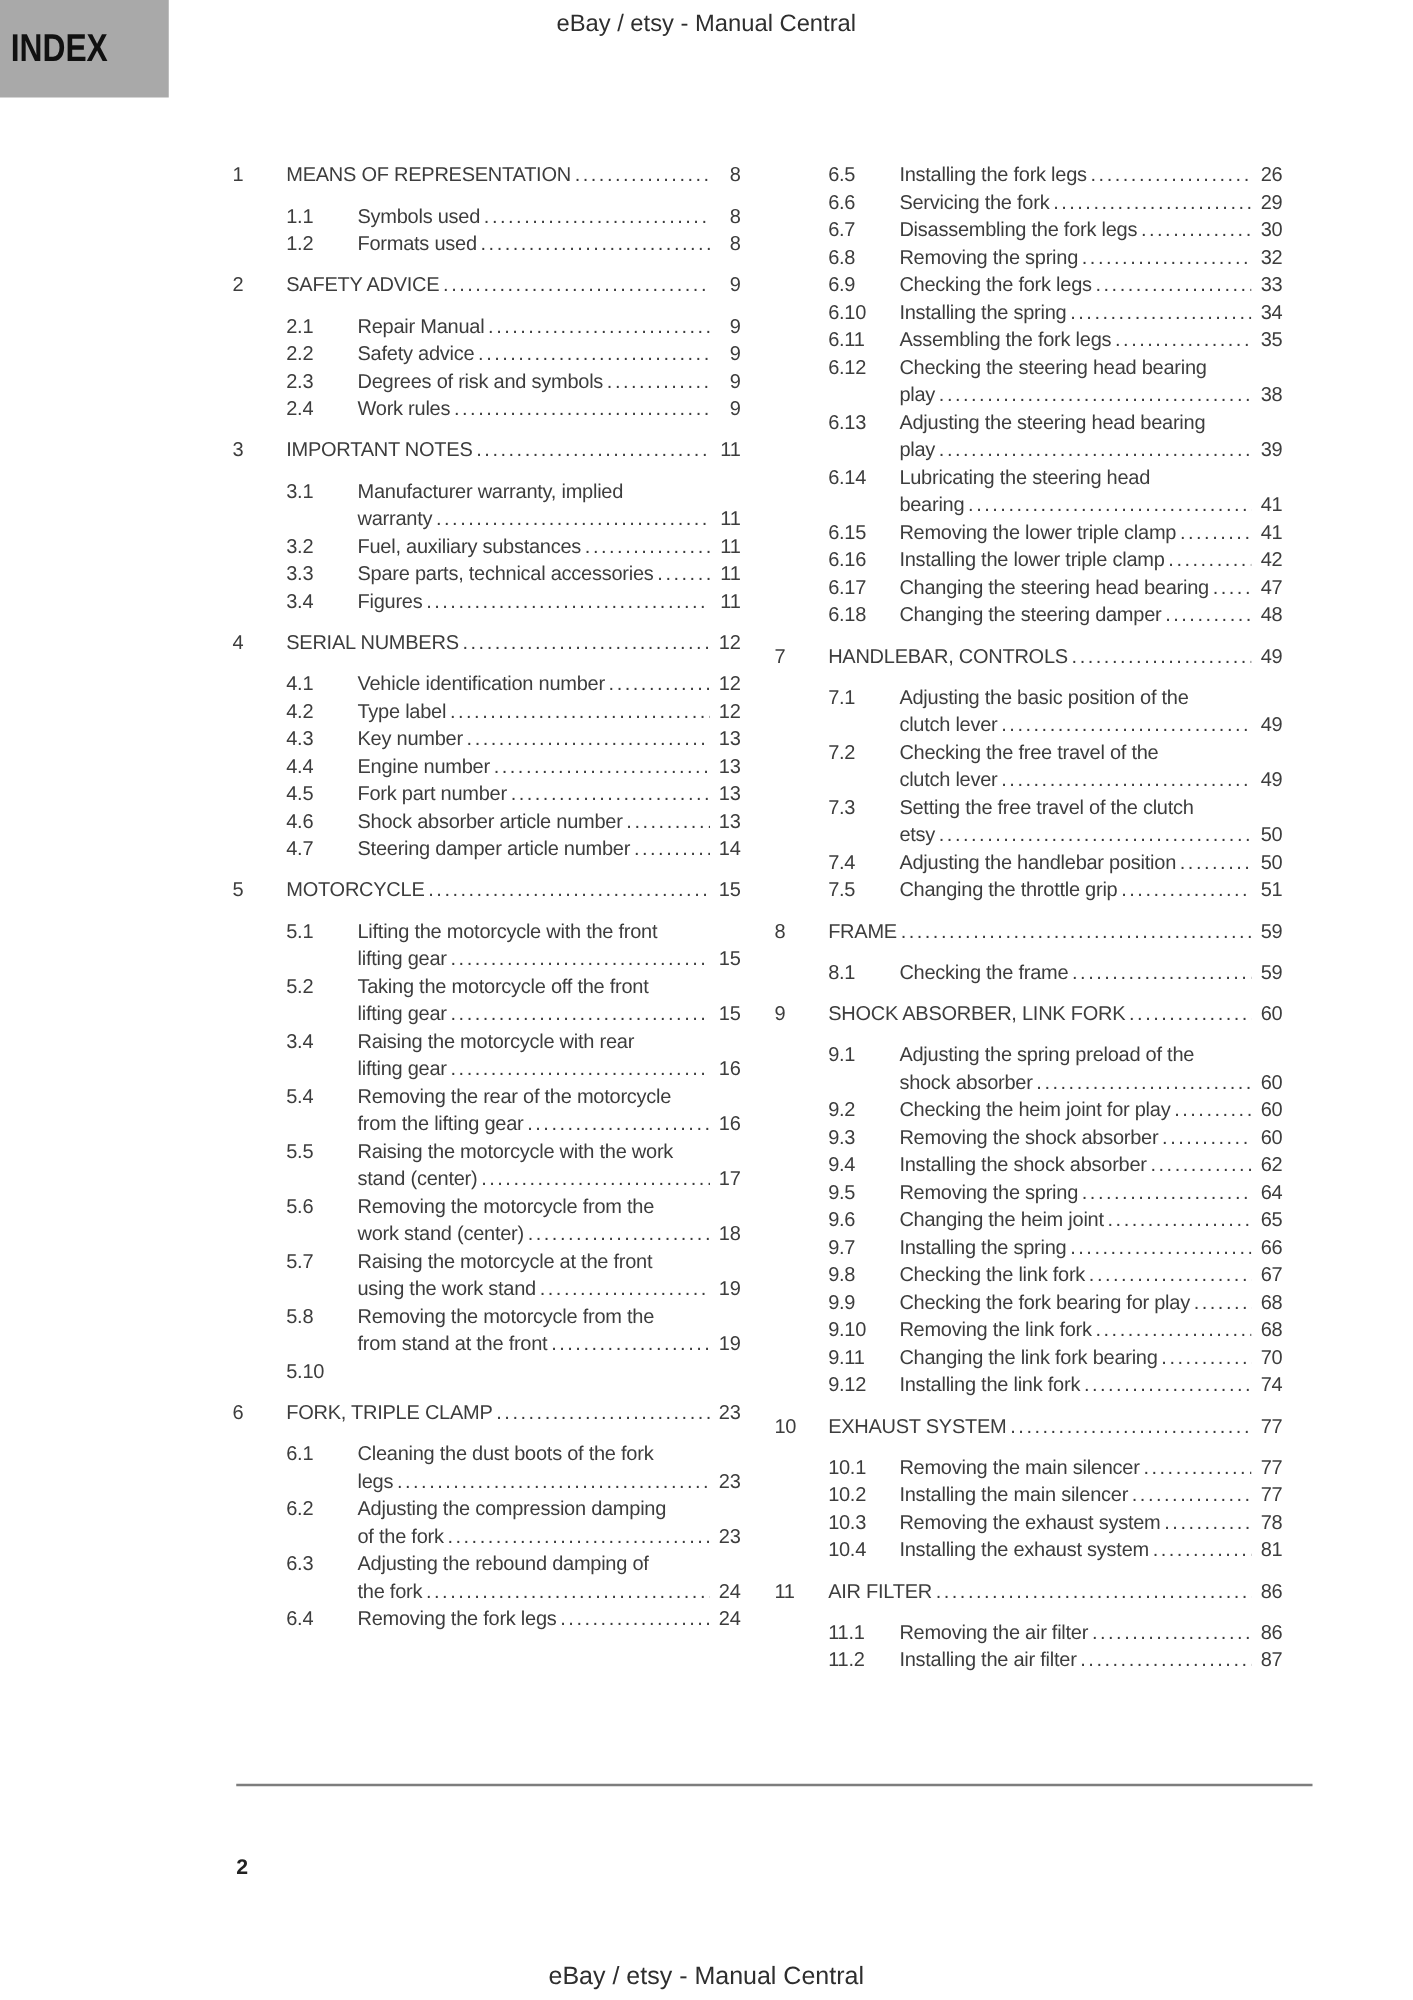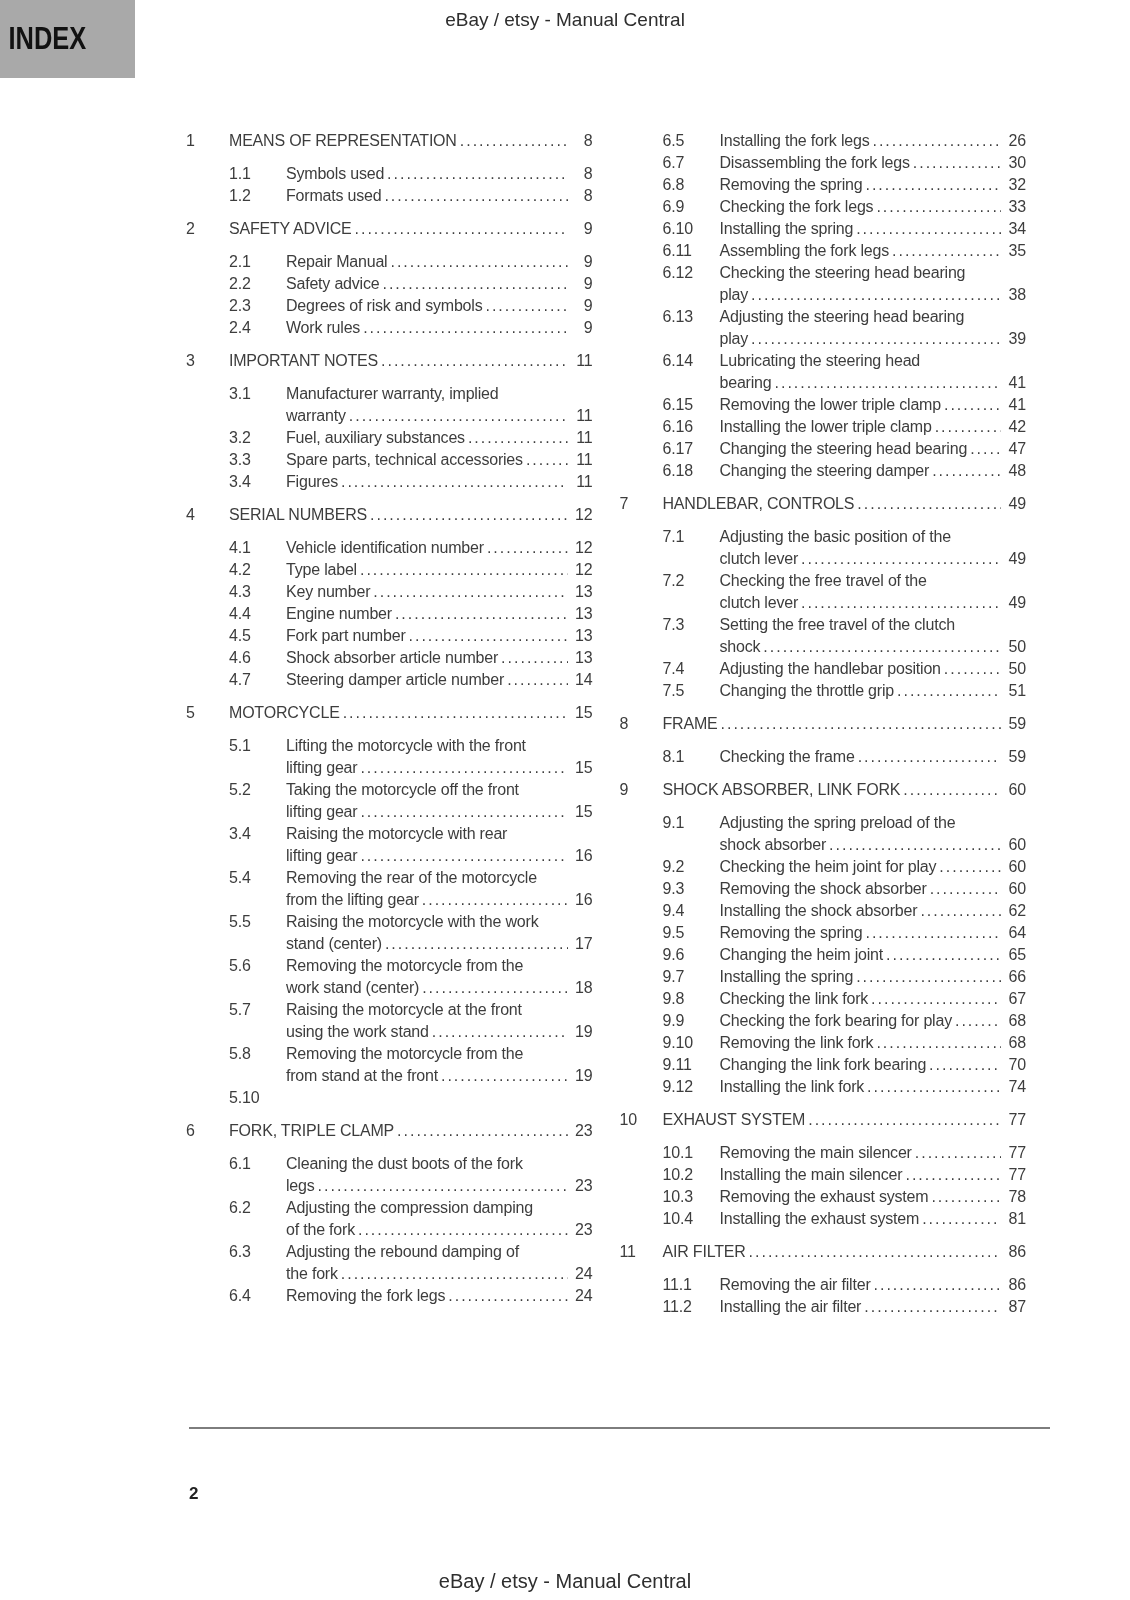--- a/index.html
+++ b/index.html
@@ -433,20 +433,30 @@
         <span class="num">6.5</span>
         <div class="body">
           <div class="line-last">
             <span class="txt">Installing the fork legs</span>
             <span class="leader"></span>
             <span class="pagenum">26</span>
           </div>
         </div>
       </div>
       <div class="entry item">
+        <span class="num">6.6</span>
+        <div class="body">
+          <div class="line-last">
+            <span class="txt">Servicing the fork</span>
+            <span class="leader"></span>
+            <span class="pagenum">29</span>
+          </div>
+        </div>
+      </div>
+      <div class="entry item">
         <span class="num">6.7</span>
         <div class="body">
           <div class="line-last">
             <span class="txt">Disassembling the fork legs</span>
             <span class="leader"></span>
             <span class="pagenum">30</span>
           </div>
         </div>
       </div>
       <div class="entry item">
@@ -588,21 +598,21 @@
             <span class="leader"></span>
             <span class="pagenum">49</span>
           </div>
         </div>
       </div>
       <div class="entry item">
         <span class="num">7.3</span>
         <div class="body">
           <div class="line-pre">Setting the free travel of the clutch</div>
           <div class="line-last">
-            <span class="txt">shock</span>
+            <span class="txt">etsy</span>
             <span class="leader"></span>
             <span class="pagenum">50</span>
           </div>
         </div>
       </div>
       <div class="entry item">
         <span class="num">7.4</span>
         <div class="body">
           <div class="line-last">
             <span class="txt">Adjusting the handlebar position</span>

